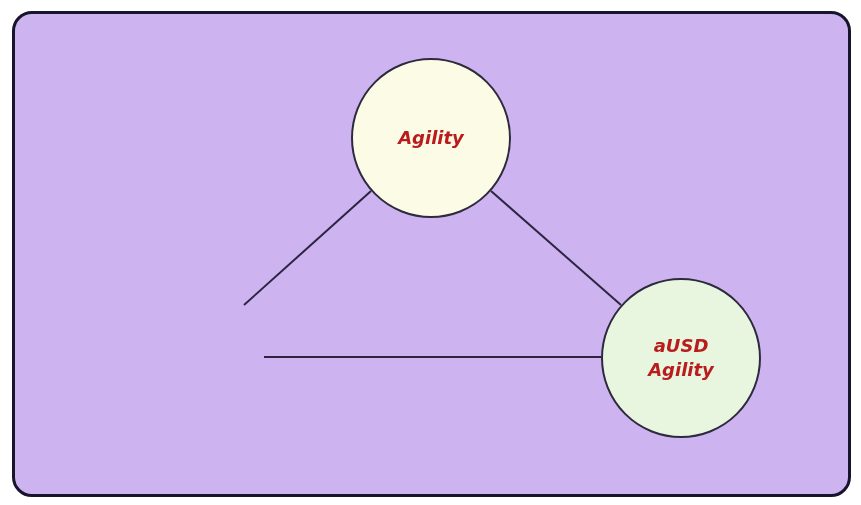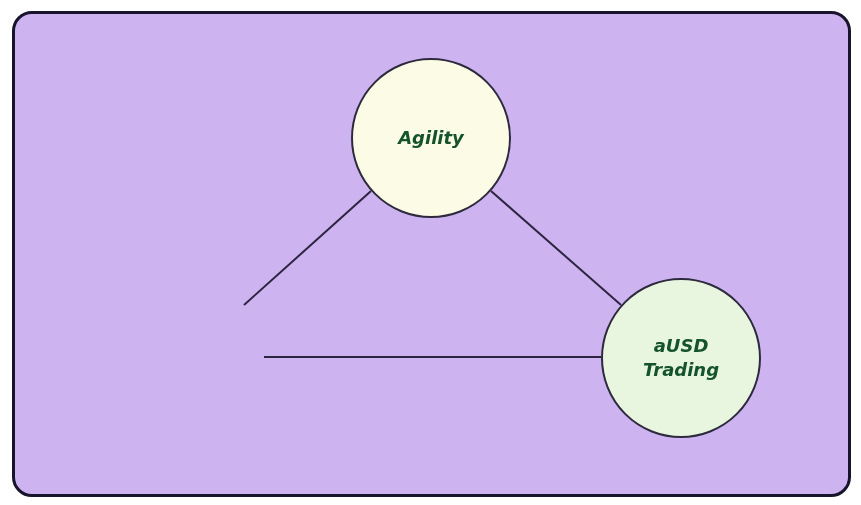--- a/index.html
+++ b/index.html
@@ -45,21 +45,21 @@
     align-items: center;
     justify-content: center;
     text-align: center;
   }
   .node span {
     display: inline-block;
     font-weight: bold;
     font-style: italic;
     font-size: 18px;
     line-height: 1.35;
-    color: #14532d;
+    color: #b91c1c;
     max-width: 126px;
   }
   .node-agility {
     left: 351px;
     top: 58px;
     background: #FCFCE6;
   }
   .node-lsd {
     left: 105px;
     top: 277px;
@@ -82,15 +82,15 @@
     <line x1="491" y1="191" x2="621" y2="305" stroke="#2d2440" stroke-width="2"></line>
     <line x1="264" y1="357" x2="601" y2="357" stroke="#2d2440" stroke-width="2"></line>
   </svg>
 
   <div class="node node-agility">
     <span>Agility</span>
   </div>
 
 
   <div class="node node-ausd">
-    <span>aUSD Trading</span>
+    <span>aUSD Agility</span>
   </div>
 </div>
 
 </body></html>

